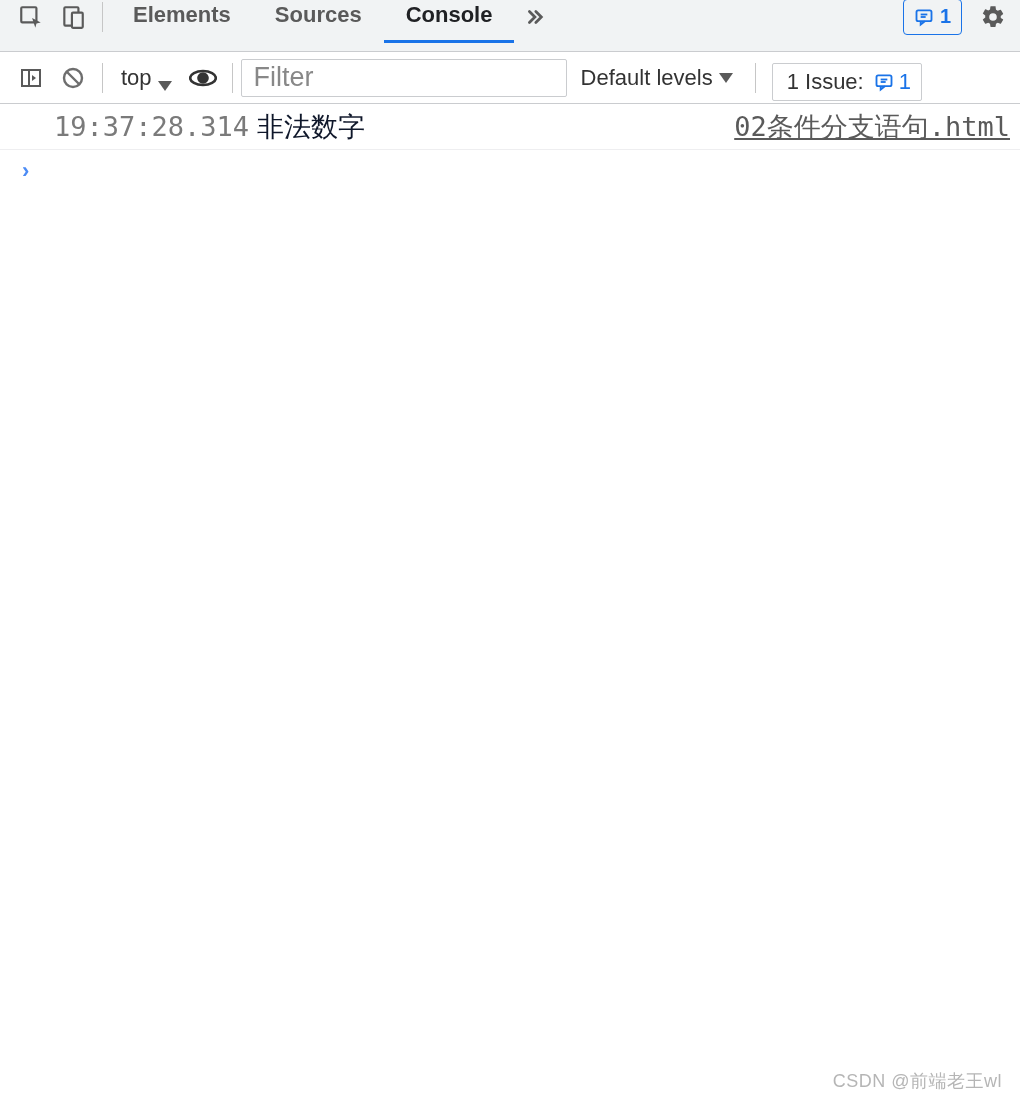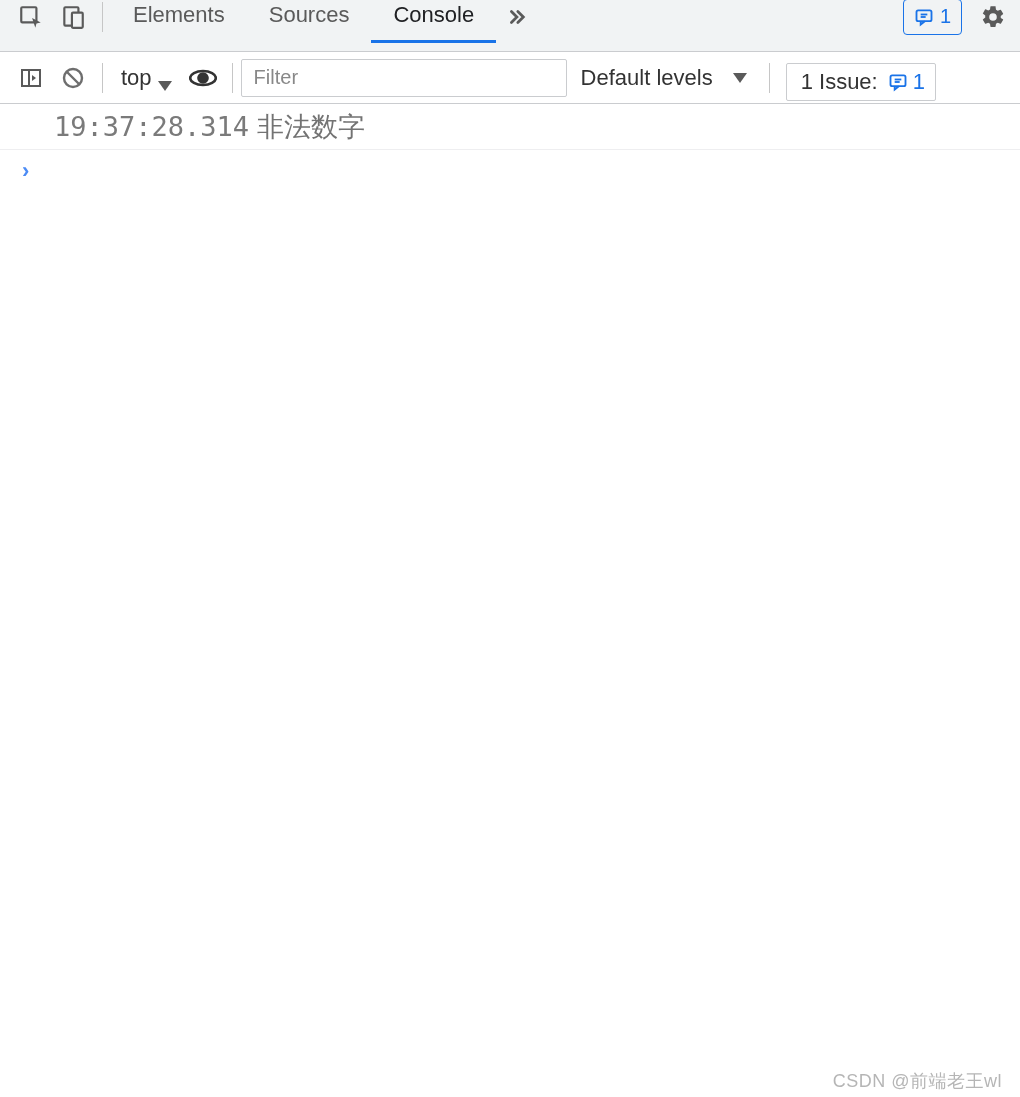--- a/index.html
+++ b/index.html
@@ -16,20 +16,21 @@
 .toolbar-row {
   display: flex;
   align-items: center;
   height: 52px;
   border-bottom: 1px solid #cacccf;
   background: #f1f3f4;
 }
 .toolbar-row.main-tabs {
   background: #f1f3f4;
   padding: 0 6px 18px 10px;
+  font-weight: bold;
 }
 .icon-btn {
   display: inline-flex;
   align-items: center;
   justify-content: center;
   width: 42px;
   height: 42px;
   color: #5a5a5a;
   cursor: pointer;
 }
@@ -82,29 +83,29 @@
   color: #333;
   padding: 0 10px;
   cursor: pointer;
 }
 .filter-input {
   width: 326px;
   height: 38px;
   border: 1px solid #cacccf;
   border-radius: 2px;
   padding: 0 12px;
-  font-size: 20px;
+  font-size: 27px;
   color: #333;
   background: #fff;
 }
 .filter-input::placeholder { color: #888; }
 .levels-select {
   display: inline-flex;
   align-items: center;
-  gap: 20px;
+  gap: 6px;
   font-size: 22px;
   color: #333;
   padding: 0 14px;
   cursor: pointer;
 }
 .issues-box {
   display: inline-flex;
   align-items: center;
   height: 38px;
   padding: 0 10px 0 14px;
@@ -131,21 +132,21 @@
   padding: 4px 10px 4px 54px;
   font-size: 27px;
   border-bottom: 1px solid #eeeef0;
   height: 46px;
 }
 .log-timestamp {
   font-family: Consolas, Menlo, monospace;
   color: #7a7a7a;
   margin-right: 8px;
 }
-.log-message { color: #737373; font-family: Arial, sans-serif; }
+.log-message { color: #0f172a; font-family: Arial, sans-serif; }
 .log-source {
   margin-left: auto;
   color: #5a5a5a;
   font-family: Consolas, Menlo, monospace;
   text-decoration: underline;
   cursor: pointer;
   white-space: nowrap;
 }
 .prompt-row {
   display: flex;
@@ -262,19 +263,20 @@
       </svg>
       <span>1</span>
     </span>
   </span>
 </div>
 
 <div class="console-body">
   <div class="log-row">
     <span class="log-timestamp">19:37:28.314</span>
     <span class="log-message">非法数字</span>
+    <span class="log-source">02条件分支语句.html</span>
   </div>
   <div class="prompt-row">
     <span class="prompt-caret">›</span>
   </div>
 </div>
 
 <div class="watermark">CSDN @前端老王wl</div>
 
 </body></html>

